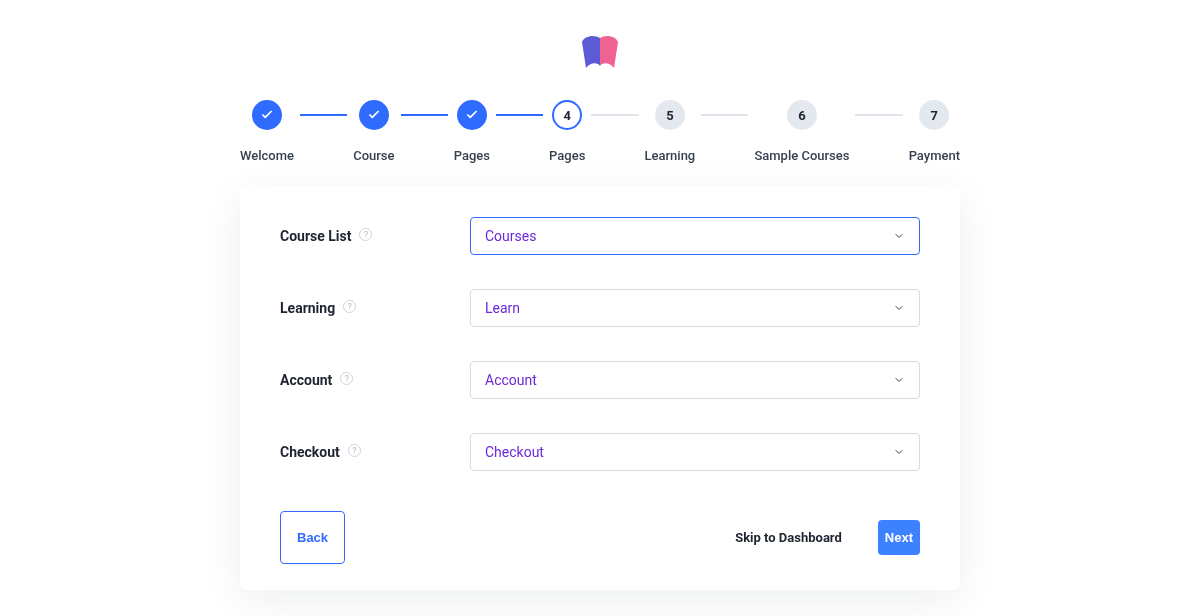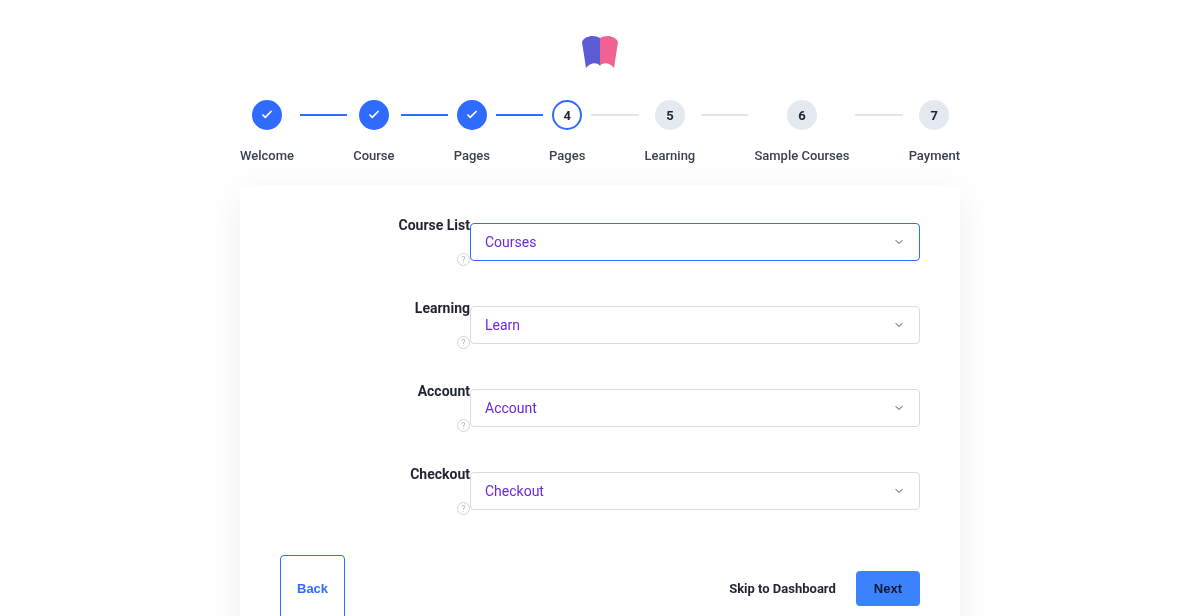--- a/index.html
+++ b/index.html
@@ -69,23 +69,22 @@
   }
   .form-row {
     display: flex;
     align-items: center;
     margin-bottom: 34px;
   }
   .form-row:nth-child(4){ margin-bottom: 40px; }
   .label-wrap {
     width: 190px;
     display: flex;
-    align-items: flex-end;
-    gap: 20px;
-    flex-direction: column;
+    align-items: flex-start;
+    gap: 8px;
   }
   .label-text {
     font-size: 14px;
     font-weight: 700;
     color: #1f2430;
   }
   .help-icon {
     width: 13px; height: 13px;
     border: 1px solid #d0d5dd;
     border-radius: 50%;
@@ -111,38 +110,38 @@
   .footer {
     display: flex;
     align-items: center;
     justify-content: space-between;
   }
   .btn-back {
     border: 1px solid #2f6bff;
     color: #2f6bff;
     background: #fff;
     border-radius: 4px;
-    padding: 25px 16px;
+    padding: 18px 16px;
     font-size: 13px;
     font-weight: 600;
     cursor: pointer;
   }
-  .footer-right { display: flex; align-items: center; gap: 20px; }
+  .footer-right { display: flex; align-items: center; gap: 36px; }
   .skip-link {
     font-size: 13px;
     font-weight: 700;
     color: #1f2430;
     cursor: pointer;
   }
   .btn-next {
     background: #3c82ff;
-    color: #0f172a;
+    color: #ffffff;
     border: none;
     border-radius: 4px;
-    padding: 10px 18px;
+    padding: 10px 7px;
     font-size: 13px;
     font-weight: 600;
     cursor: pointer;
   }
 </style>
 </head>
 <body>
 
 <div class="logo">
   <svg viewBox="0 0 48 48">

